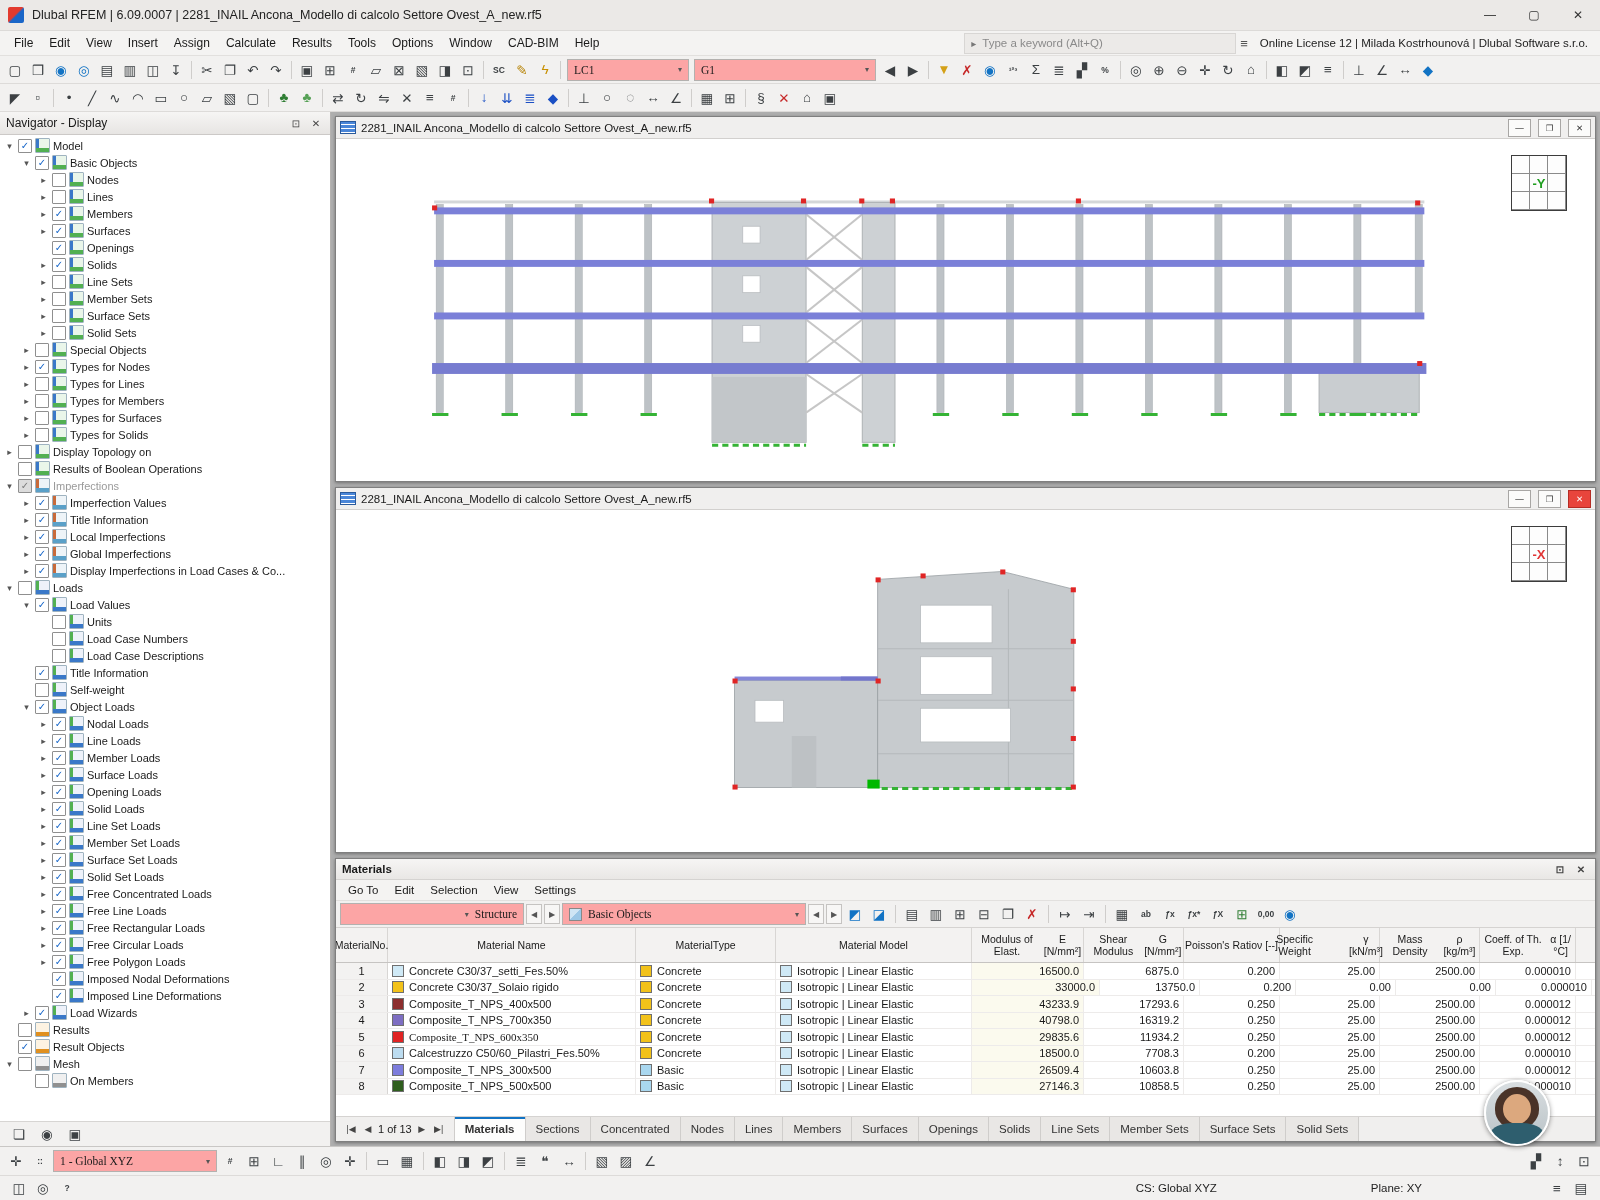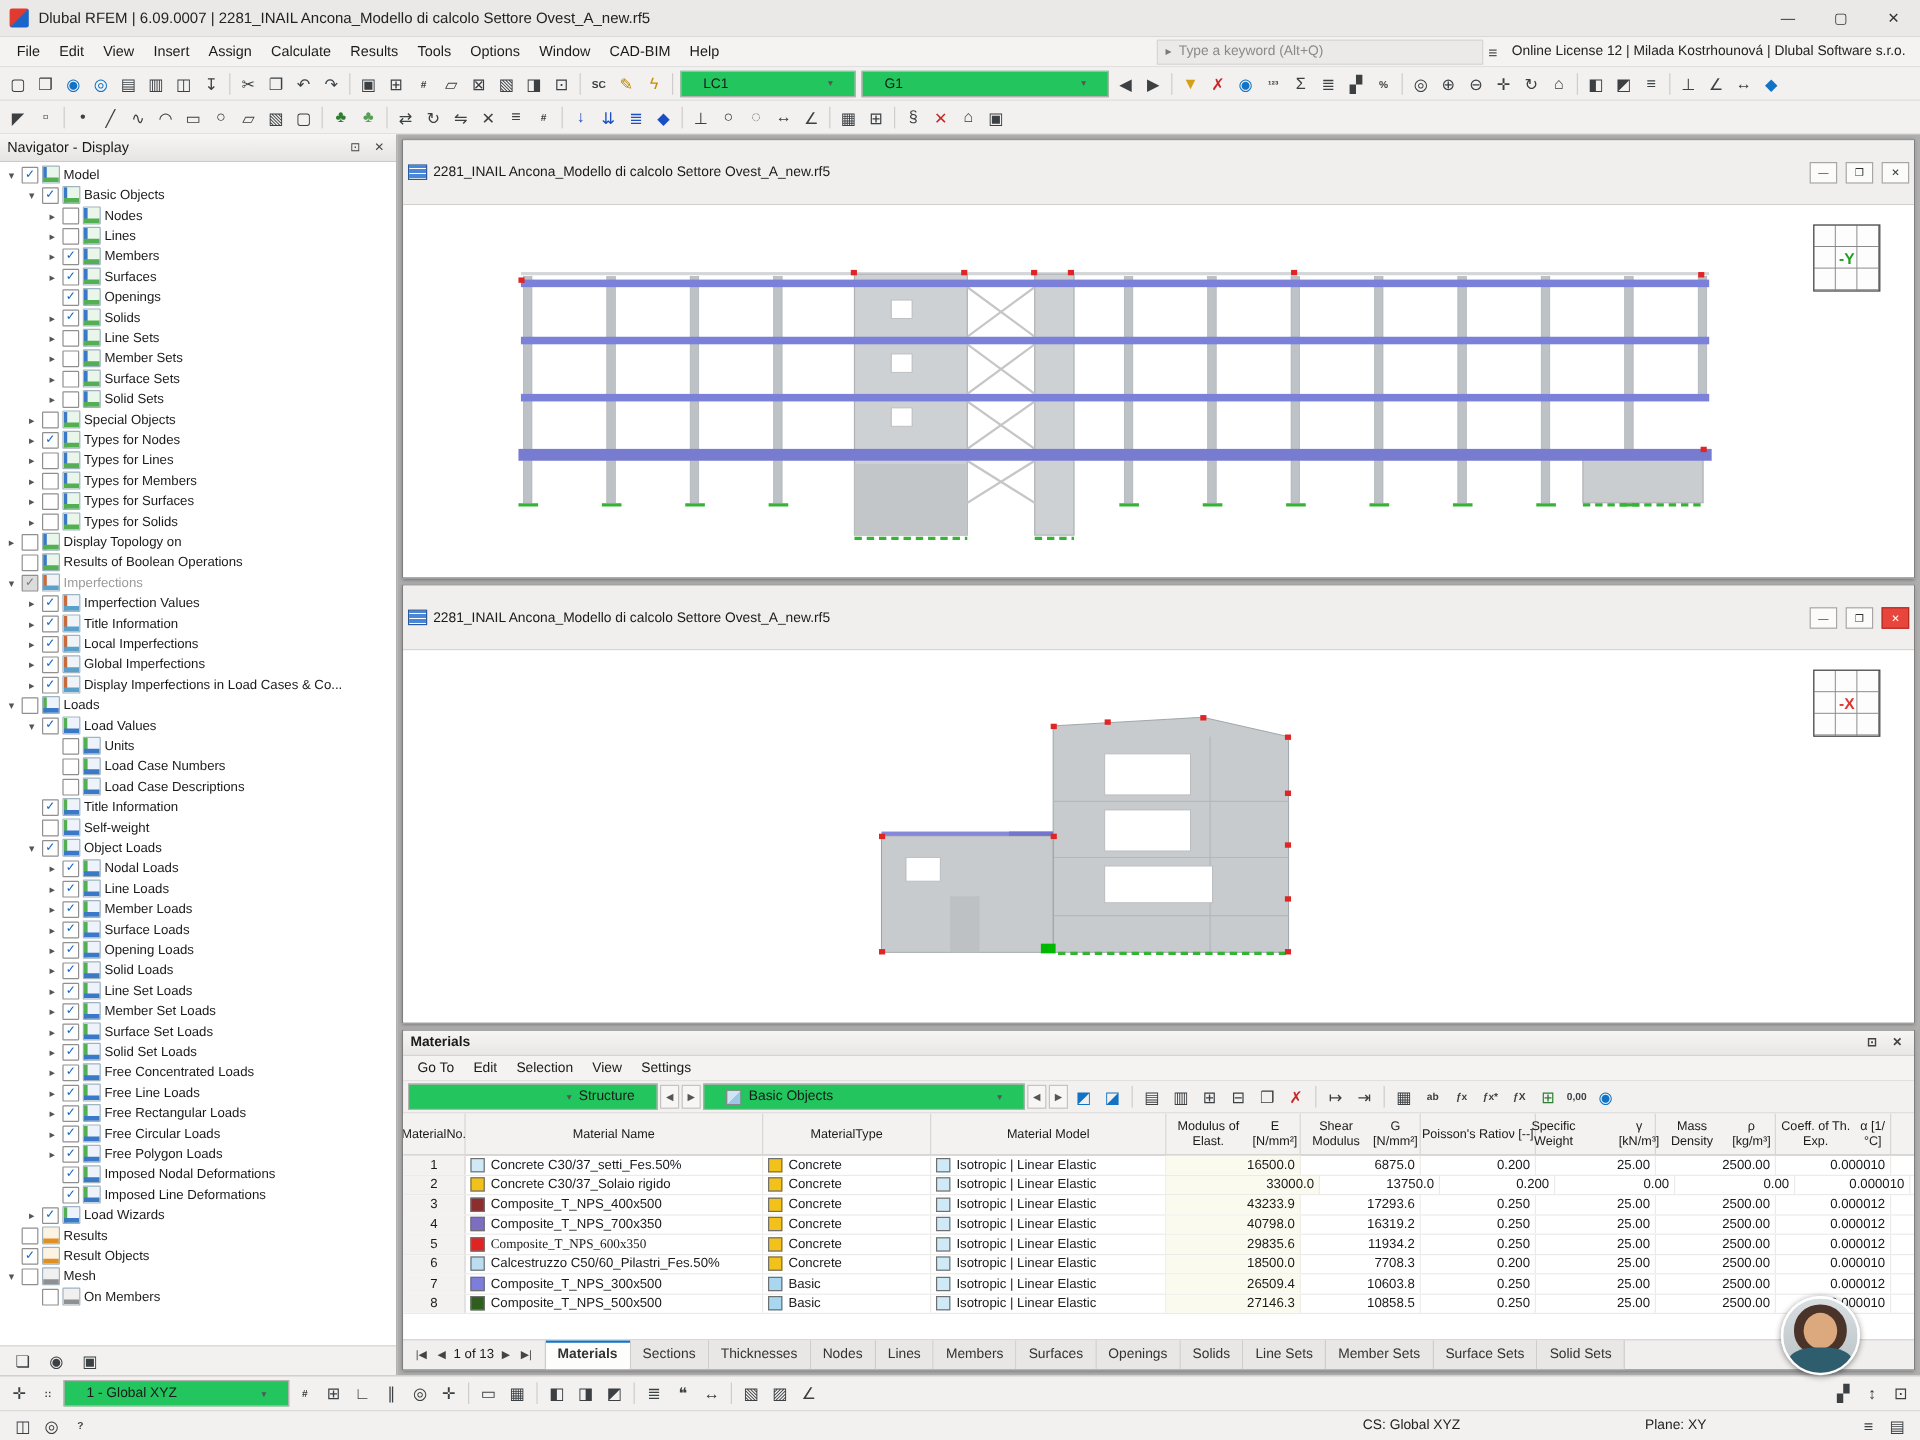--- a/index.html
+++ b/index.html
@@ -20,21 +20,21 @@
   .searchbox{margin-left:auto;display:flex;align-items:center;width:258px;height:19px;background:#eceae8;border:1px solid #d8d6d4;color:#8a8a8a;font-size:11.5px;padding:0 6px;gap:6px;}
   .searchbox .magni{color:#777;font-size:10px;}
   .search-opt{margin-left:4px;color:#555;font-size:13px;}
   .license{margin-left:12px;margin-right:6px;font-size:11.5px;color:#222;white-space:nowrap;}
 
   
   .toolbar{height:27px;flex:none;display:flex;align-items:center;background:#f2f1f0;border-bottom:1px solid #dddbd9;padding:0 4px;gap:1px;}
   .ticon{display:inline-flex;align-items:center;justify-content:center;width:22px;height:22px;font-size:13.5px;color:#3c4043;border-radius:2px;flex:none;}
   .ticon.txt{font-size:8.5px;font-weight:bold;letter-spacing:0;}
   .tsep{width:1px;height:18px;background:#cfcdcb;margin:0 3px;flex:none;}
-  .combo{display:inline-flex;align-items:center;border:1px solid #b3b1af;background:#22c55e;height:20px;padding:0 18px;font-size:11.5px;gap:6px;flex:none;}
+  .combo{display:inline-flex;align-items:center;border:1px solid #b3b1af;background:#fca5a5;height:20px;padding:0 6px;font-size:11.5px;gap:6px;flex:none;font-family:Liberation Serif, serif;}
   .combo .arr{font-size:8px;color:#555;margin-left:auto;}
   .combo.lc{width:108px;margin:0 2px;}
   .combo.g{width:168px;margin:0 2px;}
 
   
   .main{flex:1;display:flex;min-height:0;}
 
   
   .navigator{width:330px;flex:none;display:flex;flex-direction:column;background:#fff;border-right:1px solid #b5b3b1;}
   .nav-title{height:22px;flex:none;display:flex;align-items:center;gap:4px;padding:0 6px;background:linear-gradient(#f6f5f4,#e7e5e3);border-bottom:1px solid #ccc9c7;font-size:12px;}
@@ -51,21 +51,21 @@
   .ti-l{background:#eef2fa;box-shadow:inset 0 -4px 0 #3a78c8, inset 3px 0 0 #52b052;}
   .ti-r{background:#fdf3e2;box-shadow:inset 0 -4px 0 #e09020;}
   .ti-h{background:#f0f0f0;box-shadow:inset 0 -4px 0 #909090;}
   .tlb{font-size:11px;}
   .tlb.gray{color:#9a9a9a;}
   .nav-footer{height:24px;flex:none;display:flex;align-items:center;gap:6px;padding:0 8px;background:#f2f1f0;border-top:1px solid #d7d5d3;}
 
   
   .workspace{flex:1;min-width:0;background:#aeaeae;padding:4px;display:flex;flex-direction:column;gap:5px;}
   .viewport{height:364px;flex:none;background:#fff;border:1px solid #7f7f7f;display:flex;flex-direction:column;box-shadow:0 1px 3px rgba(0,0,0,.35);}
-  .vp-title{height:21px;flex:none;display:flex;align-items:center;gap:5px;padding:16px 4px;background:#f0efee;border-bottom:1px solid #d2d0ce;font-size:11.5px;}
+  .vp-title{height:21px;flex:none;display:flex;align-items:center;gap:5px;padding:0 4px;background:#f0efee;border-bottom:1px solid #d2d0ce;font-size:11.5px;}
   .vp-icon{width:14px;height:11px;border:1px solid #2a5a9c;background:repeating-linear-gradient(0deg,#fff 0 1px,#4a86d8 1px 4px);flex:none;}
   .vp-title .sp{flex:1;}
   .vp-btn{width:21px;height:16px;border:1px solid #a8a6a4;background:#fbfbfa;display:flex;align-items:center;justify-content:center;font-size:8.5px;color:#333;margin-left:2px;}
   .vp-btn.red{background:#e8453c;border-color:#b52c24;color:#fff;}
   .vp-canvas{flex:1;position:relative;background:#fff;}
   svg.model{position:absolute;inset:0;width:100%;height:100%;}
   .navcube{position:absolute;top:16px;right:28px;width:54px;height:54px;border:1.5px solid #3c3c3c;background-color:#fdfdfd;
     background-image:linear-gradient(#8a8a8a 1px,transparent 1px),linear-gradient(90deg,#8a8a8a 1px,transparent 1px);
     background-size:18px 18px;background-position:-1px -1px;}
   .cube-label{position:absolute;inset:0;display:flex;align-items:center;justify-content:center;font-weight:bold;font-size:13px;}
@@ -908,21 +908,21 @@
           <div class="pager">
             <span class="pbtn">|◀</span>
             <span class="pbtn">◀</span>
             <span>1 of 13</span>
             <span class="pbtn">▶</span>
             <span class="pbtn">▶|</span>
           </div>
           <div id="mat-tabs">
               <span class="mtab active">Materials</span>
               <span class="mtab">Sections</span>
-              <span class="mtab">Thicknesses</span>
+              <span class="mtab">Concentrated</span>
               <span class="mtab">Nodes</span>
               <span class="mtab">Lines</span>
               <span class="mtab">Members</span>
               <span class="mtab">Surfaces</span>
               <span class="mtab">Openings</span>
               <span class="mtab">Solids</span>
               <span class="mtab">Line Sets</span>
               <span class="mtab">Member Sets</span>
               <span class="mtab">Surface Sets</span>
               <span class="mtab">Solid Sets</span>

